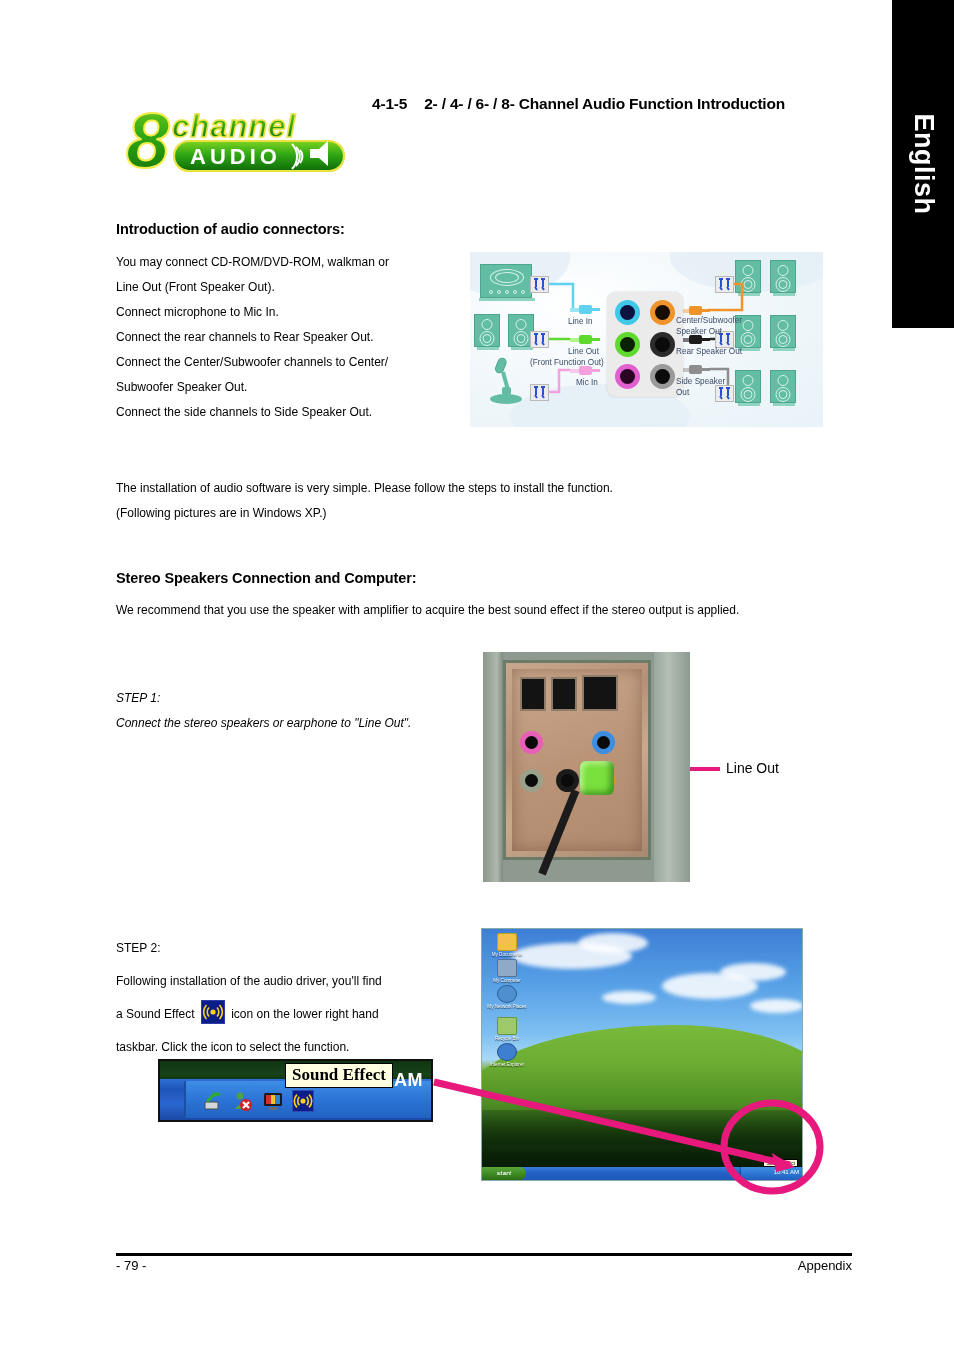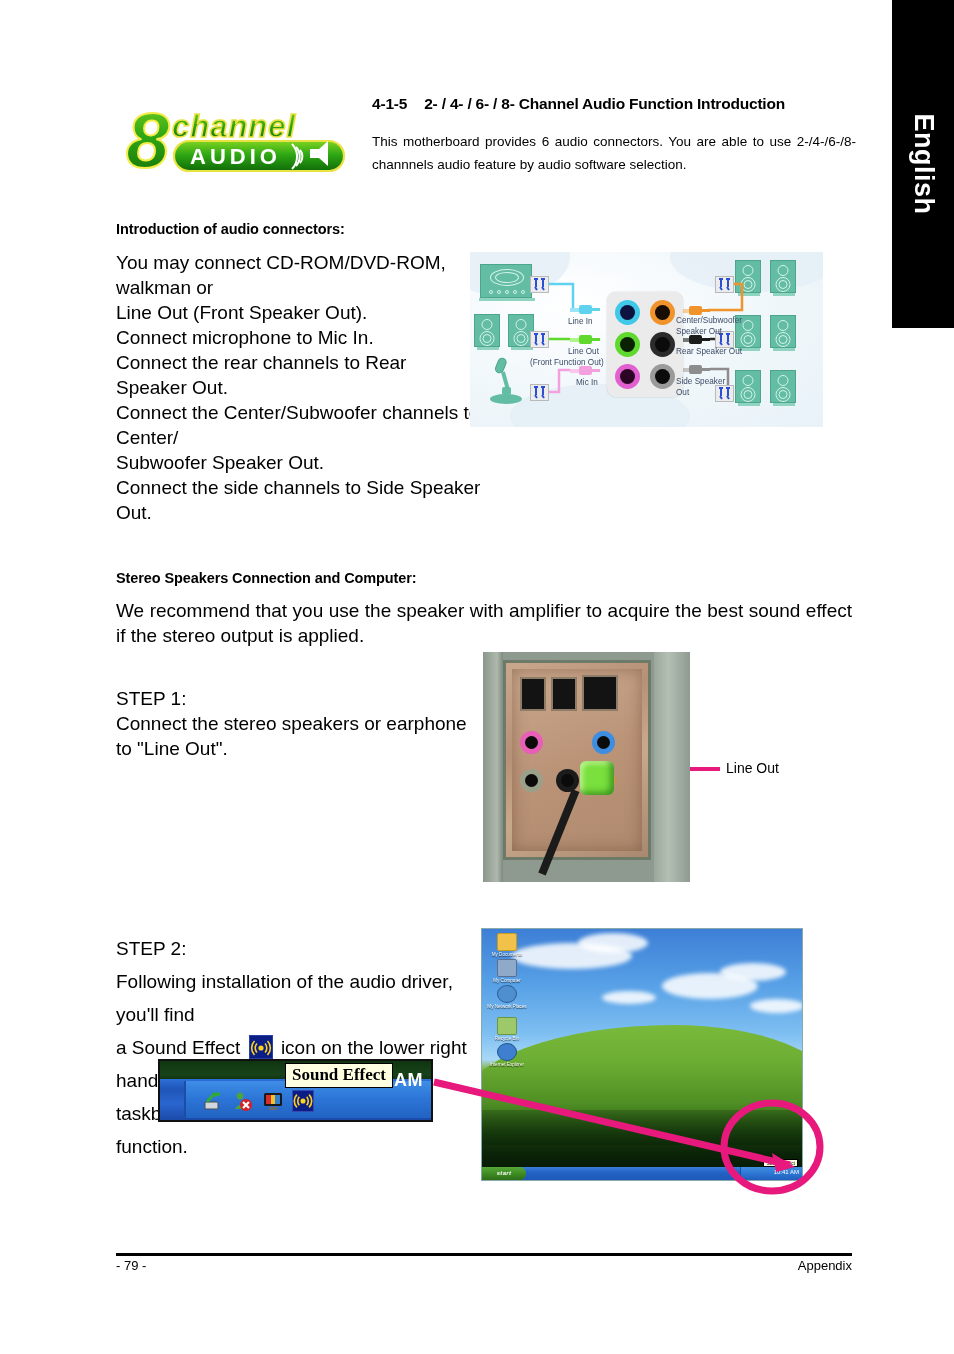--- a/index.html
+++ b/index.html
@@ -45,21 +45,21 @@
     position:absolute; left:256px; top:38px; width:484px;
     font-size:13.5px; color:#000; line-height:23px;
     text-align:justify; text-justify:inter-word;
   }
 
   
   .h2{
     position:absolute; font-size:14.5px; font-weight:bold; color:#000;
     letter-spacing:-0.1px; white-space:nowrap;
   }
-  .para{ position:absolute; font-size:19px; color:#000; line-height:25px; }
+  .para{ position:absolute; font-size:12px; color:#000; line-height:25px; }
 
   .just{ text-align:justify; text-justify:inter-word; }
 
   
   .diagram{
     position:absolute; left:470px; top:252px; width:353px; height:175px;
     background:
       radial-gradient(ellipse at 30% 30%, #ffffff 0%, #f2f8fb 45%, #e8f2f8 100%);
     overflow:hidden;
   }
@@ -327,35 +327,38 @@
         <path d="M176 53 a10 10 0 0 1 0 13" fill="none" stroke="#ffffff" stroke-width="2"></path>
         <path d="M172 50 a14 14 0 0 1 0 19" fill="none" stroke="#ffffff" stroke-width="2"></path>
         <path d="M168 47 a18 18 0 0 1 0 25" fill="none" stroke="#ffffff" stroke-width="2"></path>
       </svg>
     </div>
 
     <div class="hdr-title">
       <span class="num">4-1-5</span><span>2- / 4- / 6- / 8- Channel Audio Function Introduction</span>
     </div>
 
-    <div class="hdr-body just">This motherboard provides 6 audio connectors. You are able to use 2-/4-/6-/8-channnels audio feature by audio software selection.</div>
   </div>
 
   <div class="h2" style="left:116px; top:221px;">Introduction of audio connectors:</div>
 
   <div class="para" style="left:116px; top:250px; width:366px;">
     <div>You may connect CD-ROM/DVD-ROM, walkman or</div>
     <div>Line Out (Front Speaker Out).</div>
     <div>Connect microphone to Mic In.</div>
     <div>Connect the rear channels to Rear Speaker Out.</div>
     <div>Connect the Center/Subwoofer channels to Center/</div>
     <div>Subwoofer Speaker Out.</div>
     <div>Connect the side channels to Side Speaker Out.</div>
   </div>
 
+  <div class="para just" style="left:116px; top:476px; width:736px;">
+    <div>The installation of audio software is very simple. Please follow the steps to install the function.</div>
+    <div>(Following pictures are in Windows XP.)</div>
+  </div>
 
   <div class="diagram">
 
     <div class="cloud" style="left:-30px; top:-34px; width:130px; height:78px;"></div>
     <div class="cloud" style="left:200px; top:-30px; width:170px; height:70px;"></div>
     <div class="cloud" style="left:40px; top:132px; width:180px; height:64px;"></div>
 
     <div class="cdplayer">
       <div class="disc"></div>
         <div class="disc2"></div>
@@ -525,21 +528,21 @@
     <div class="conn-label" style="left:206px; top:64px;">Center/Subwoofer</div>
     <div class="conn-label" style="left:206px; top:75px;">Speaker Out</div>
     <div class="conn-label" style="left:206px; top:95px;">Rear Speaker Out</div>
     <div class="conn-label" style="left:206px; top:125px;">Side Speaker</div>
     <div class="conn-label" style="left:206px; top:136px;">Out</div>
   </div>
 
   <div class="h2" style="left:116px; top:570px;">Stereo Speakers Connection and Computer:</div>
   <div class="para just" style="left:116px; top:598px; width:736px;">We recommend that you use the speaker with amplifier to acquire the best sound effect if the stereo output is applied.</div>
 
-  <div class="para" style="left:116px; top:686px; width:360px;">
+  <div class="para" style="left:116px; top:686px; width:360px;font-style:italic;">
     <div>STEP 1:</div>
     <div>Connect the stereo speakers or earphone to "Line Out".</div>
   </div>
 
   <div class="photo1">
     <div class="leftedge"></div>
     <div class="sidebar-case"></div>
     <div class="mb-plate">
       <div class="mb-inner">
         <div class="usb" style="left:8px;  top:8px;  width:26px; height:34px;"></div>

